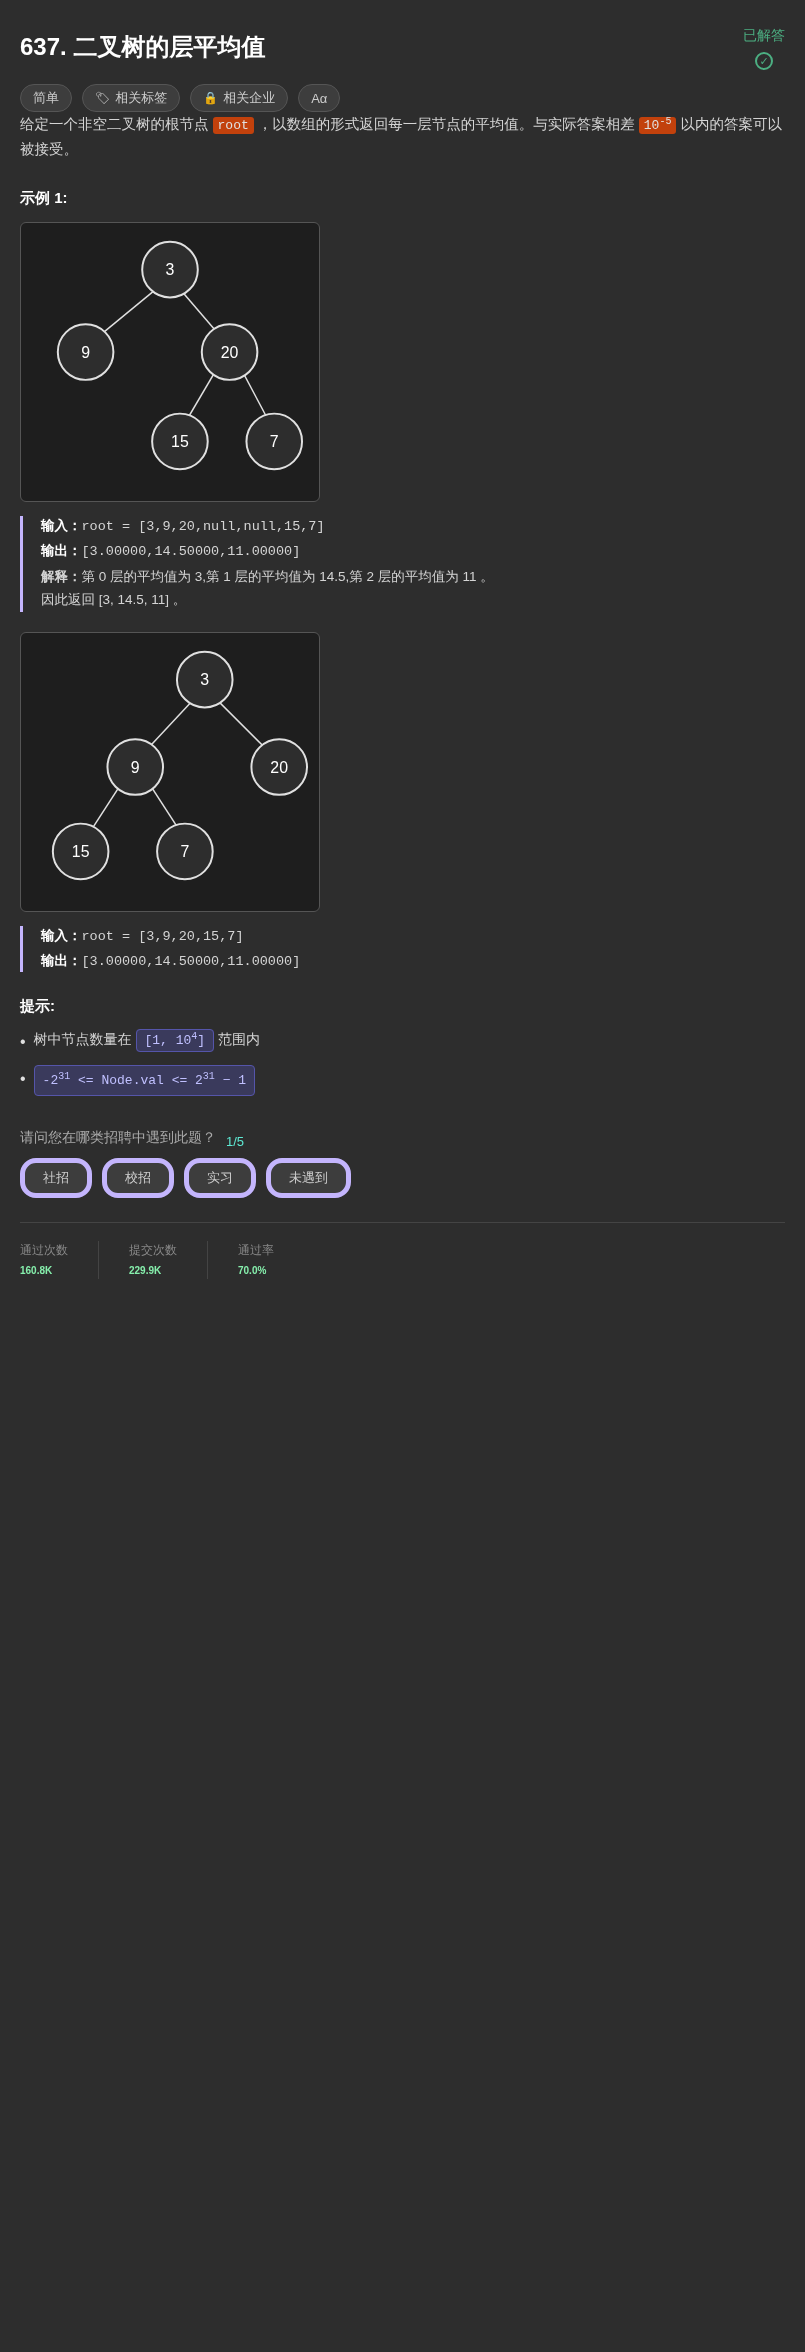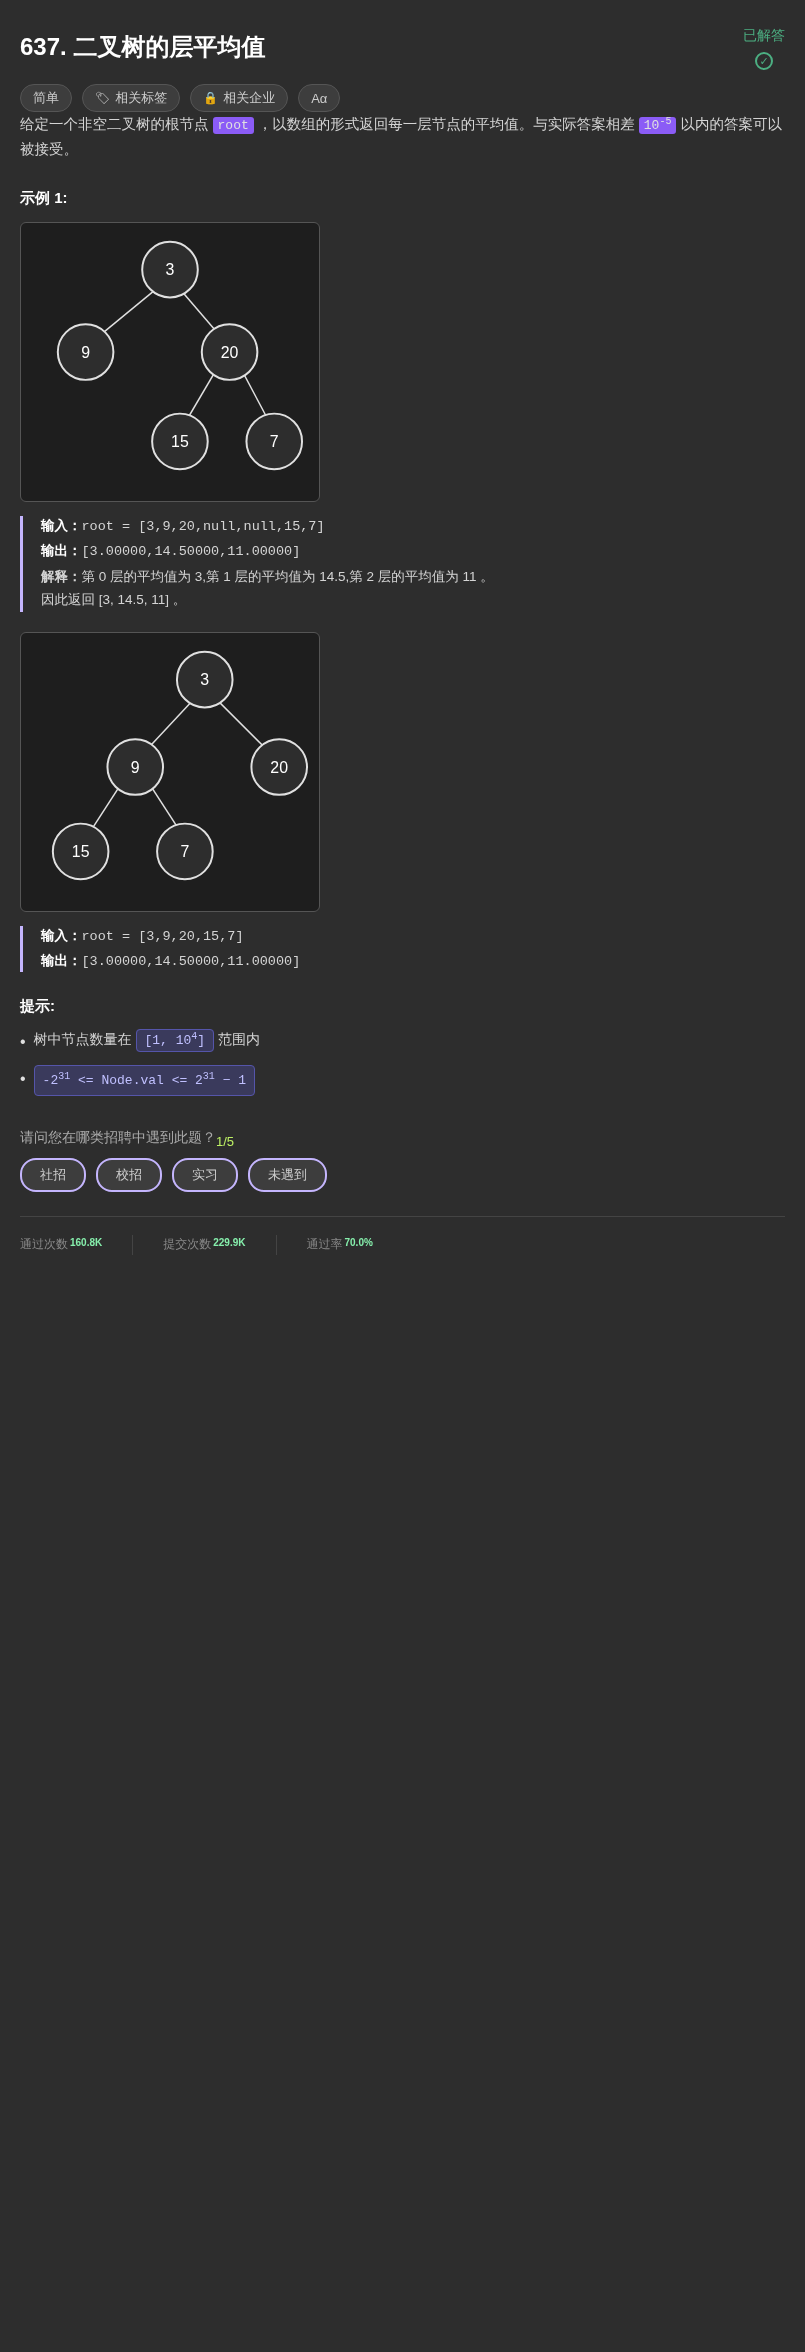--- a/index.html
+++ b/index.html
@@ -65,21 +65,21 @@
     .tag-icon {
       font-size: 12px;
     }
     .description {
       font-size: 14.5px;
       color: #d4d4d4;
       margin-bottom: 24px;
       line-height: 1.7;
     }
     .inline-code {
-      background: #8b5cf6;
+      background: #c2410c;
       color: #e0e0e0;
       padding: 1px 5px;
       border-radius: 3px;
       font-family: 'Courier New', monospace;
       font-size: 13px;
     }
     .sup-text {
       font-size: 10px;
       vertical-align: super;
     }
@@ -165,52 +165,53 @@
       margin-top: 30px;
       margin-bottom: 18px;
     }
     .survey-question {
       font-size: 14px;
       color: #aaa;
       margin-bottom: 10px;
     }
     .survey-progress {
       font-size: 13px;
-      color: #bef264;
+      color: #5eead4;
+      margin-left: 10px;
     }
     .survey-question-row {
       display: flex;
       align-items: center;
       gap: 0;
     }
     .survey-buttons {
       display: flex;
       gap: 10px;
       flex-wrap: wrap;
     }
     .survey-btn {
       background: #3d3d3d;
-      border: 2px solid #c4b5fd;
+      border: 5px solid #c4b5fd;
       border-radius: 16px;
       padding: 6px 18px;
       color: #ccc;
       font-size: 13px;
       cursor: pointer;
     }
     .stats-row {
       display: flex;
       gap: 30px;
       margin-top: 24px;
       padding-top: 18px;
       border-top: 1px solid #444;
       flex-wrap: wrap;
     }
     .stat-item {
       display: flex;
-      flex-direction: row;
+      flex-direction: column;
       gap: 2px;
     }
     .stat-label {
       font-size: 12px;
       color: #888;
     }
     .stat-value {
       font-size: 10px;
       color: #86efac;
       font-weight: 700;

